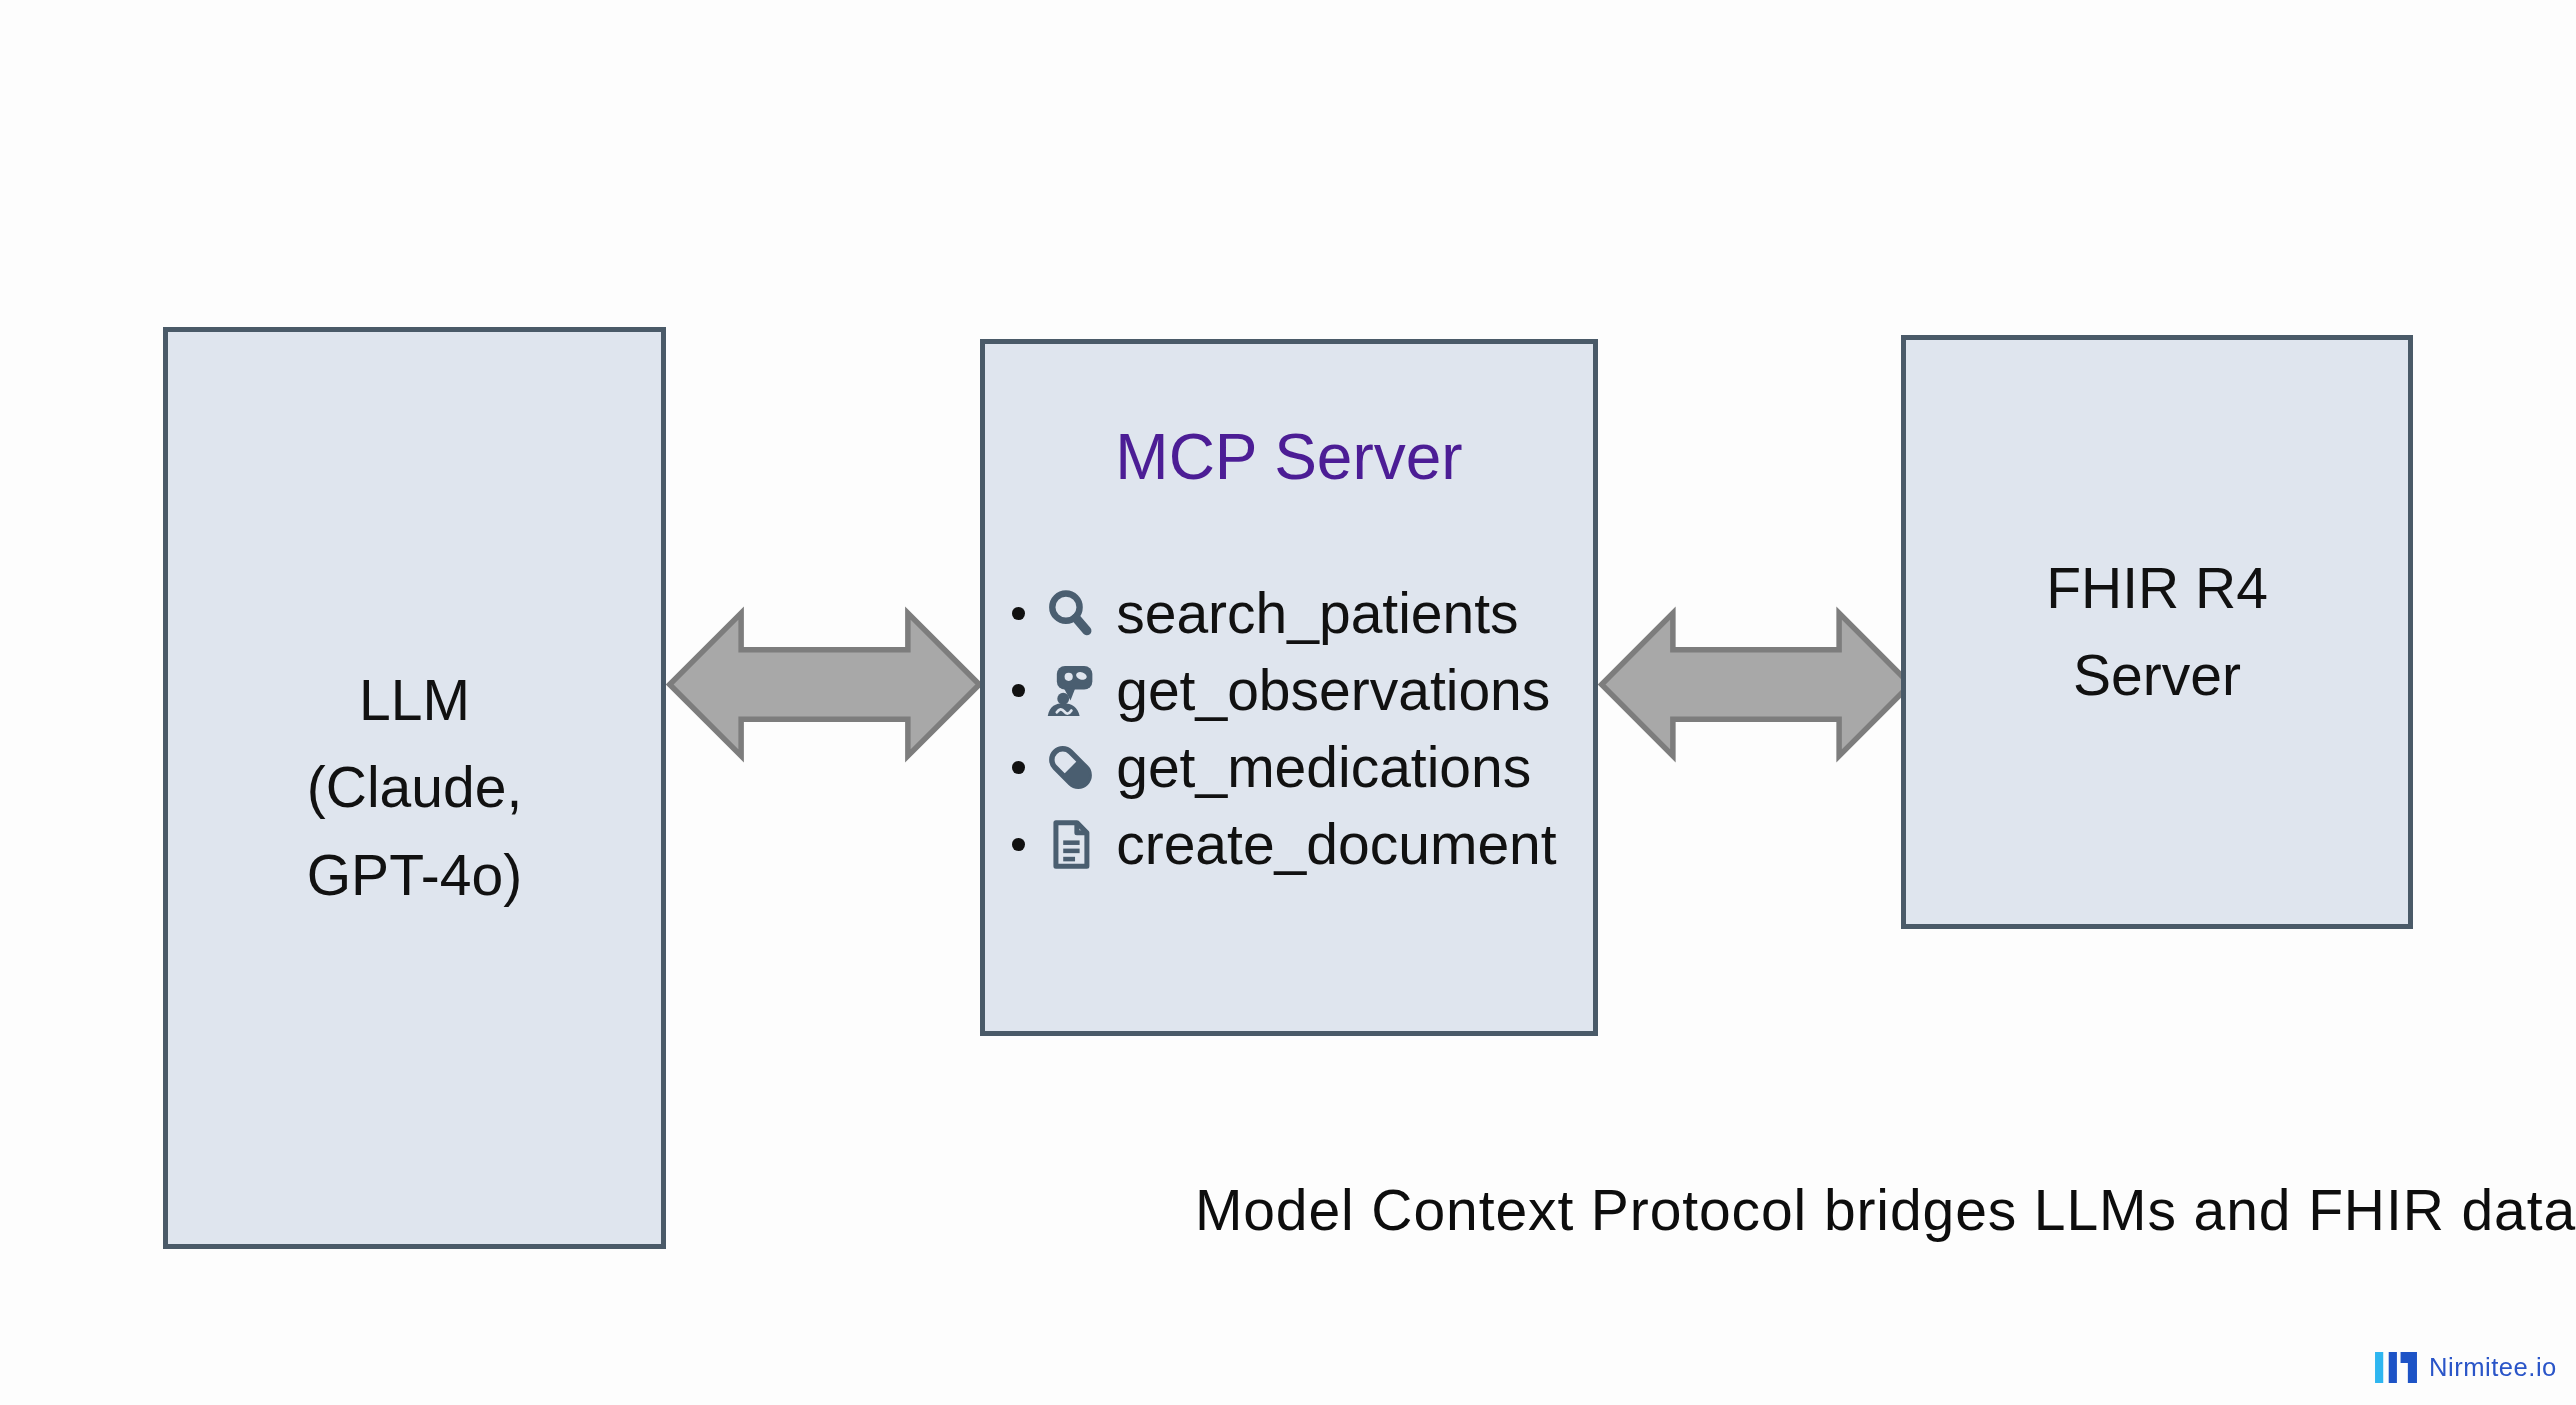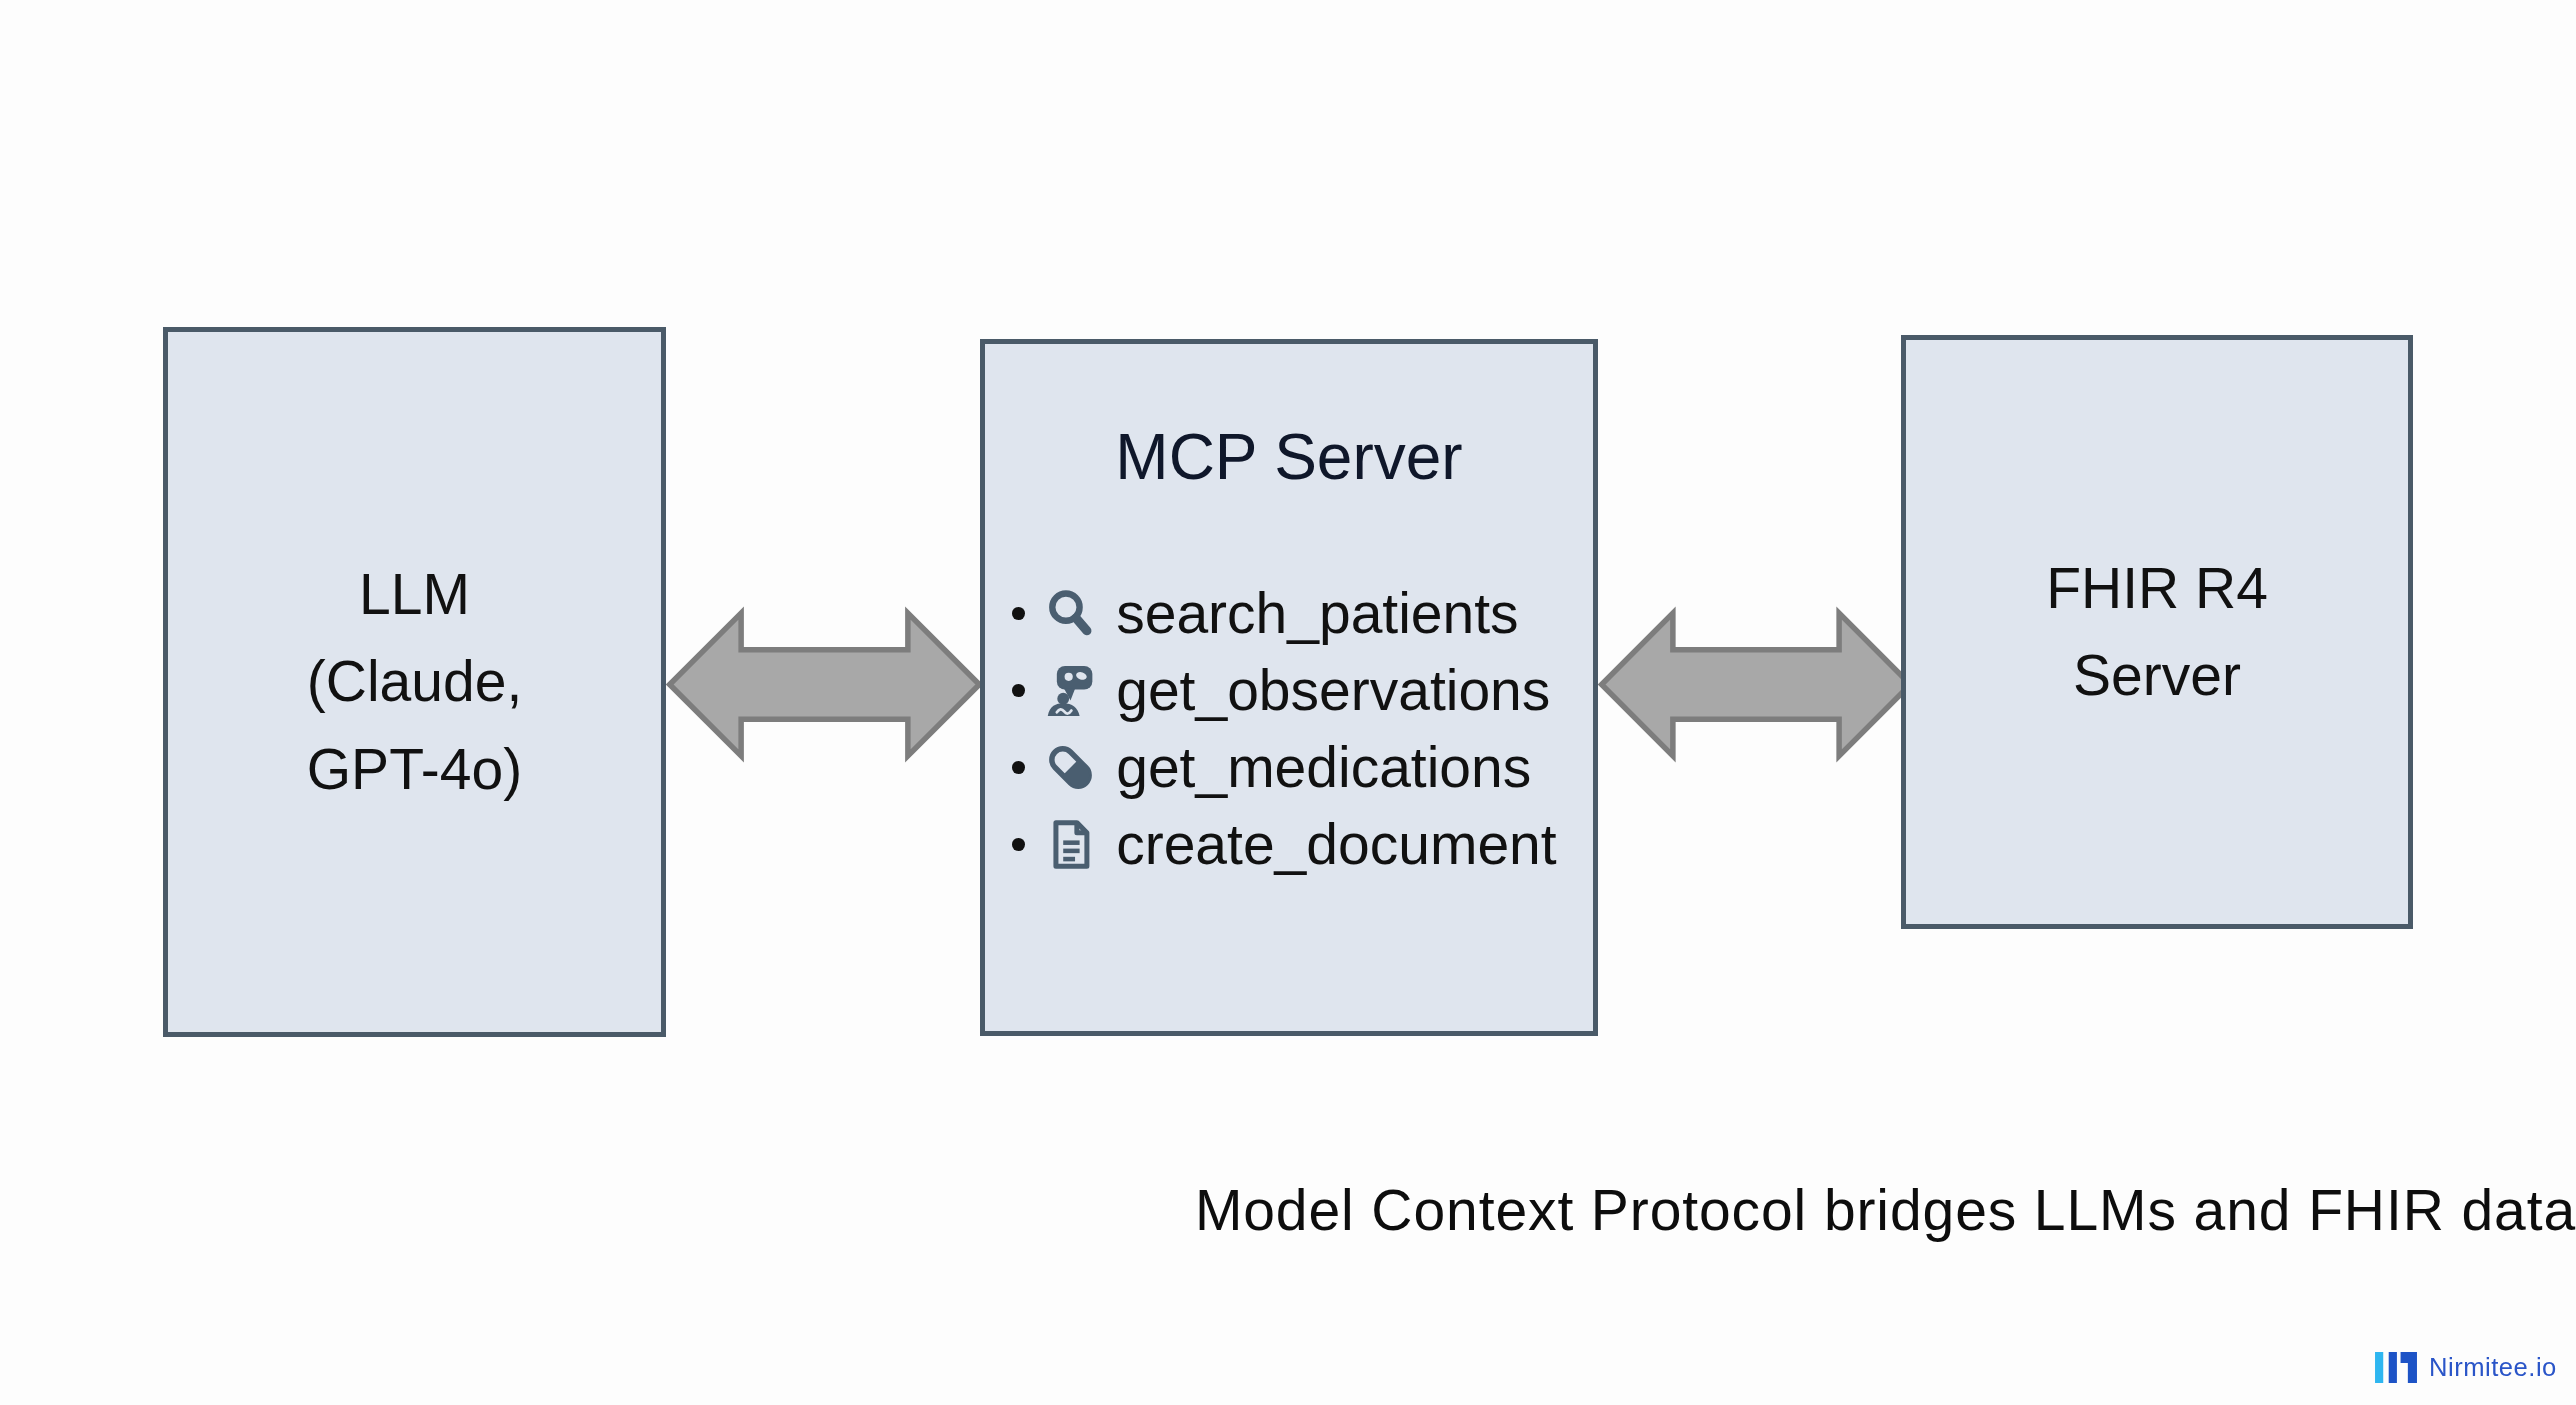--- a/index.html
+++ b/index.html
@@ -16,21 +16,21 @@
     overflow: hidden;
     color: #111111;
   }
   .node {
     position: absolute;
     box-sizing: border-box;
     background: #dfe5ee;
     border: 5.5px solid #4a5a68;
   }
   #node-llm {
-    left: 163px; top: 327px; width: 503px; height: 710px;
+    left: 163px; top: 327px; width: 503px; height: 922px;
     display: flex; align-items: center; justify-content: center;
   }
   #node-mcp {
     left: 980px; top: 339px; width: 618px; height: 697px;
   }
   #node-fhir {
     left: 1901px; top: 335px; width: 512px; height: 594px;
     display: flex; align-items: center; justify-content: center;
   }
   .node-label {
@@ -39,21 +39,21 @@
     text-align: center;
     white-space: pre-line;
     color: #111111;
   }
   .mcp-title {
     display: block;
     margin-top: 77px;
     text-align: center;
     font-size: 64px;
     line-height: 1.15;
-    color: #0f172a;
+    color: #4c1d95;
   }
   .tool-list {
     margin: 86px 0 0 27.4px;
   }
   .tool-row {
     display: flex;
     align-items: center;
     height: 66px;
     margin-bottom: 11px;
     gap: 20px;

